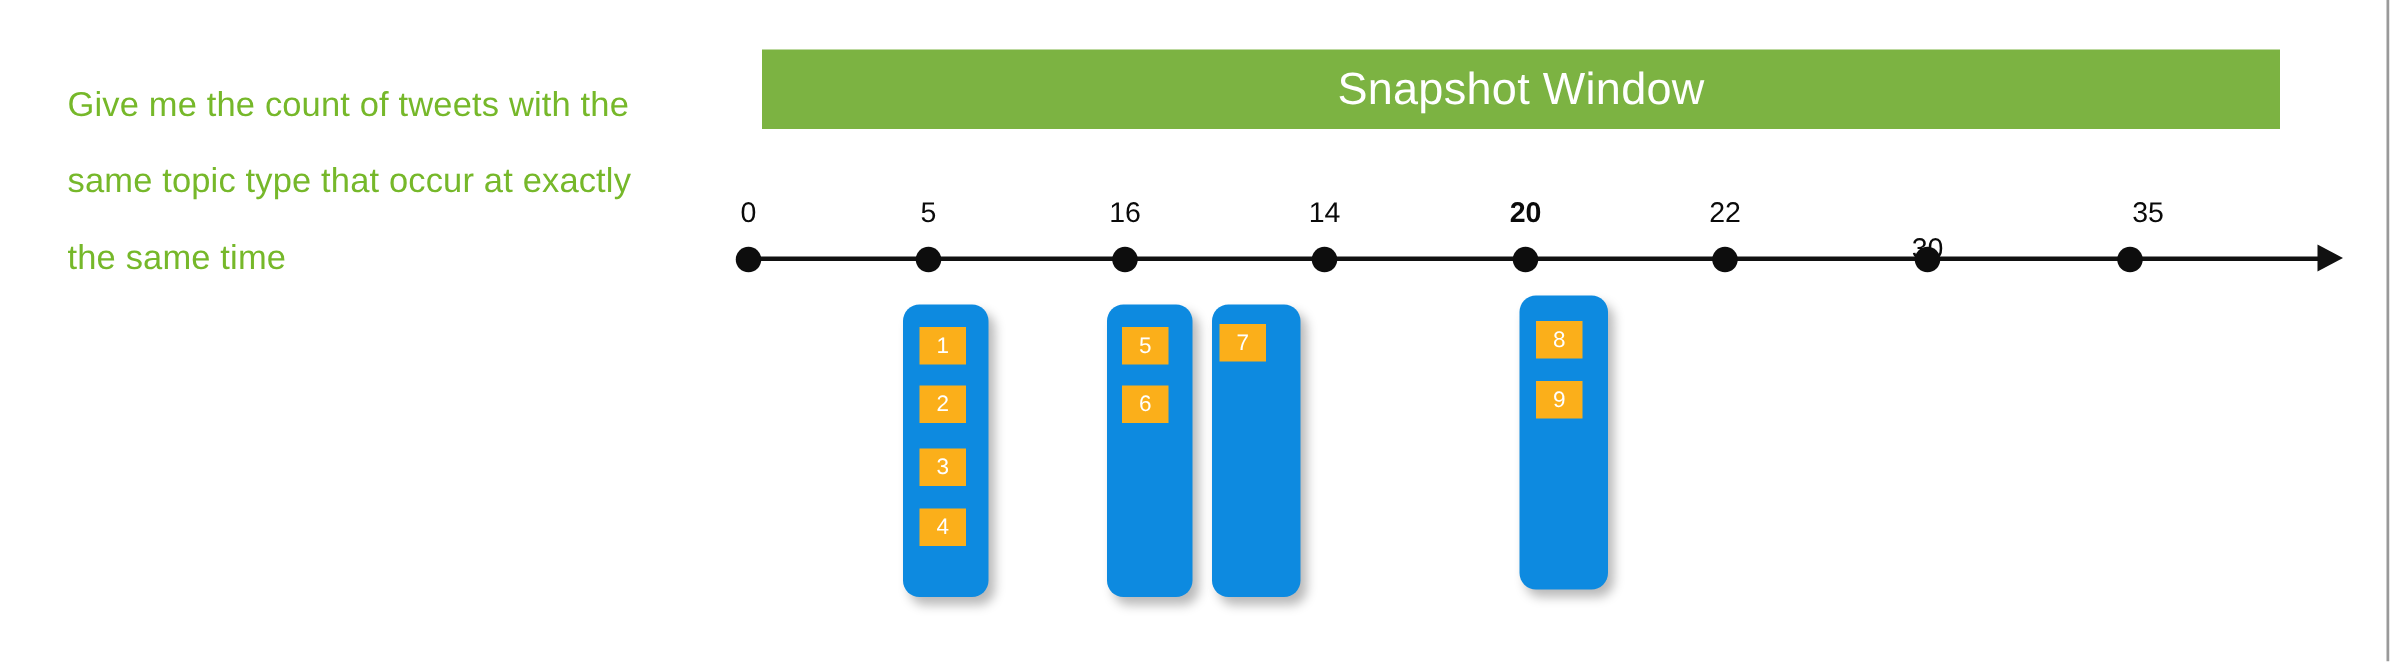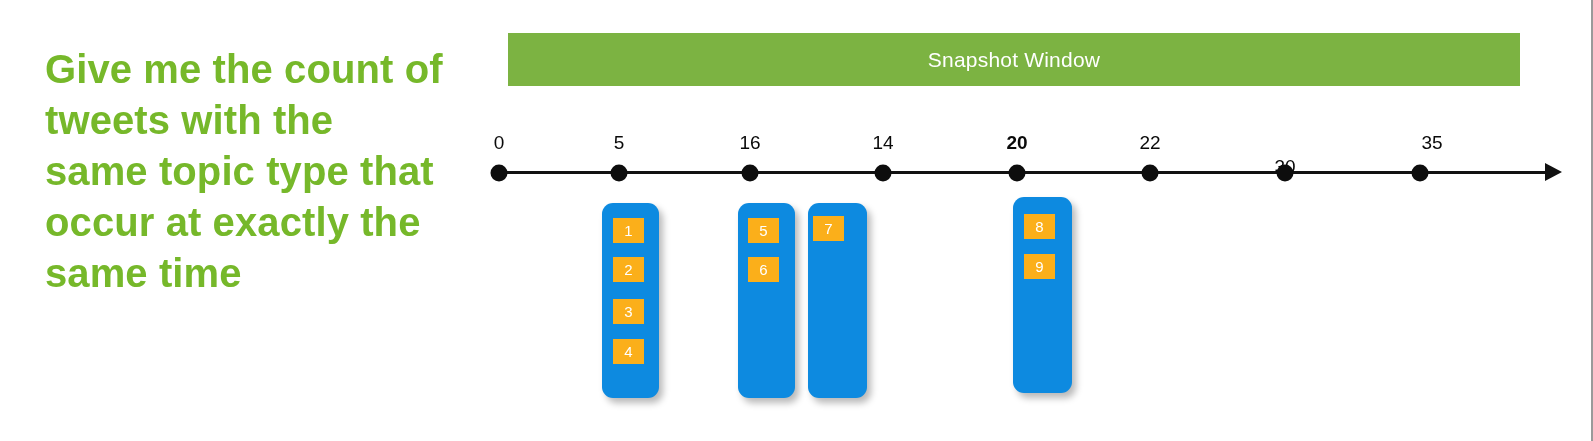--- a/index.html
+++ b/index.html
@@ -20,42 +20,42 @@
     box-sizing: border-box;
   }
 
   
   #prompt-text {
     position: absolute;
     left: 45px;
     top: 44px;
     width: 400px;
     color: #76b82a;
-    font-size: 40px;
+    font-size: 23px;
     line-height: 51px;
-    font-weight: 700;
+    font-weight: 400;
     letter-spacing: 0.1px;
     white-space: pre-line;
   }
 
   
   #snapshot-window {
     position: absolute;
     left: 508px;
     top: 33px;
     width: 1012px;
     height: 53px;
     background: #7cb342;
     display: flex;
     align-items: center;
     justify-content: center;
   }
   #snapshot-window .label {
     color: #ffffff;
-    font-size: 21px;
+    font-size: 30px;
     font-weight: 400;
     letter-spacing: 0.2px;
   }
 
   
   #timeline {
     position: absolute;
     left: 0;
     top: 0;
     width: 1593px;

